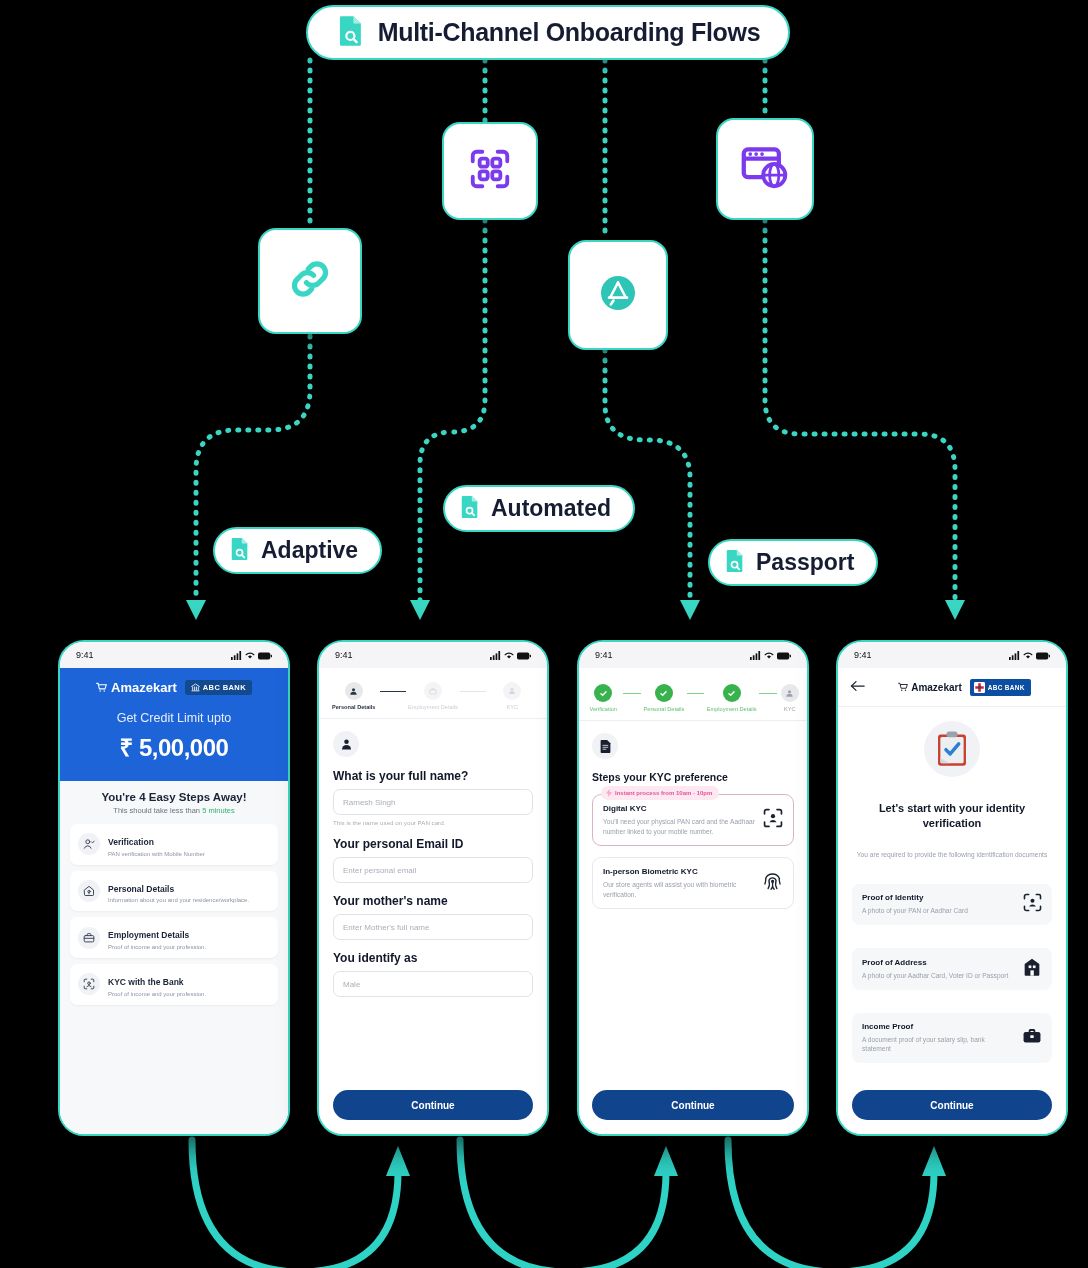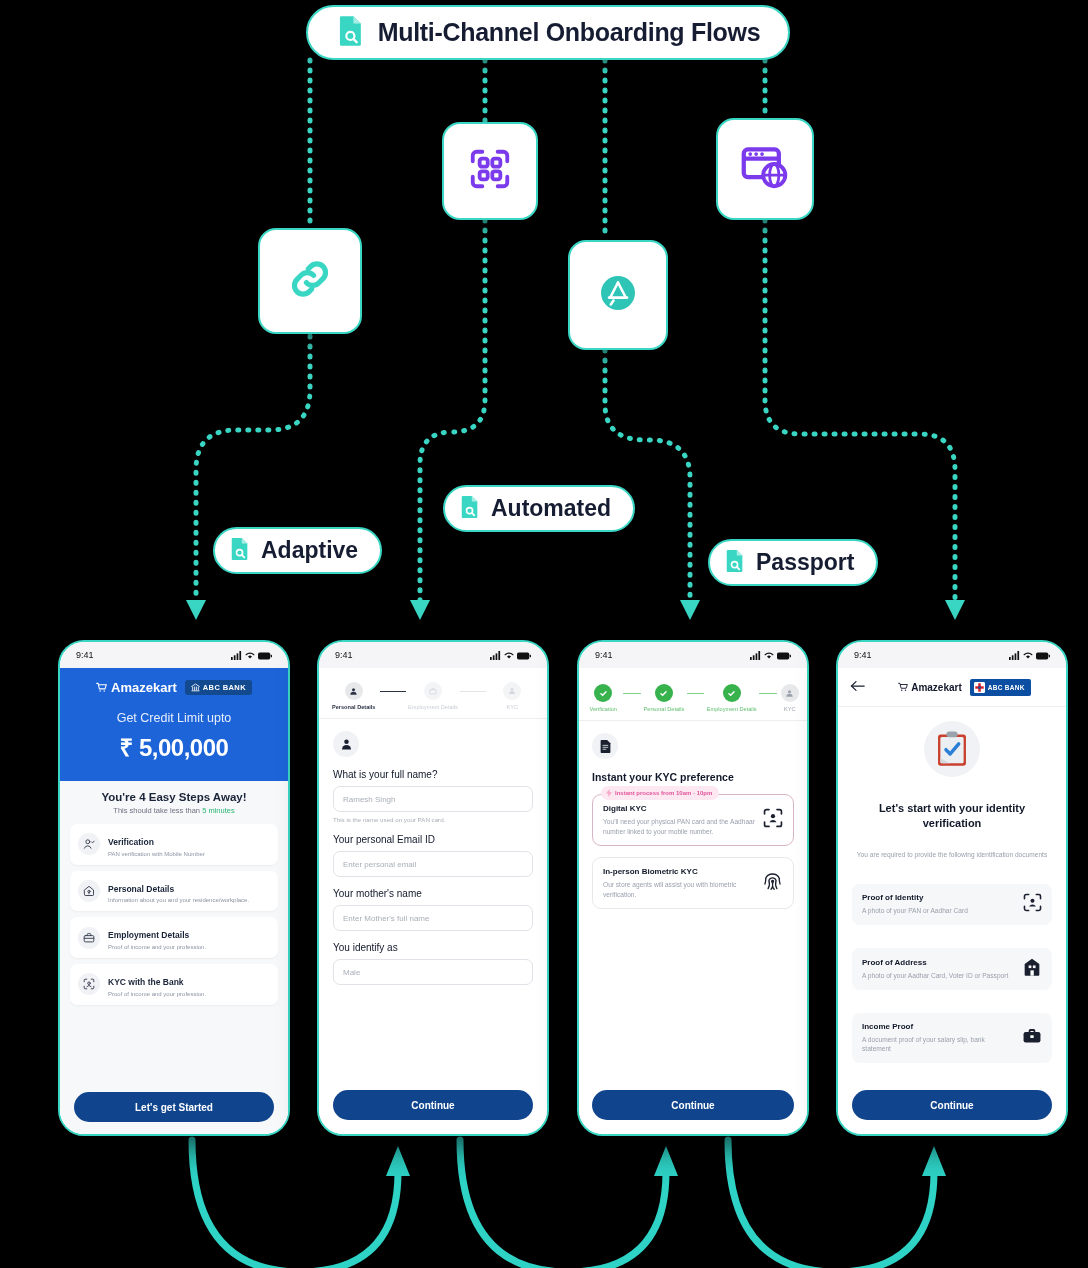--- a/index.html
+++ b/index.html
@@ -107,21 +107,21 @@
   .st-lb.on { color: #2b3347; font-weight: bold; }
   .st-lb.off { color: #c9cdd4; }
   .st-lb.grn { color: #5fbf6e; }
   .st-line { height: 1.5px; width: 28px; margin-top: 8.5px; }
   .st-line.dark { background: #2b3347; }
   .st-line.light { background: #e2e4e8; }
   .st-line.green { background: #7ed08b; }
 
   .form { padding: 12px 14px 0; flex: 1; display: flex; flex-direction: column; }
   .form-avatar { width: 26px; height: 26px; border-radius: 50%; background: #f1f2f5; display: flex; align-items: center; justify-content: center; margin-bottom: 12px; }
-  .f-label { font-size: 10px; font-weight: normal; color: #11182a; margin-bottom: 6px; }
+  .f-label { font-size: 12px; font-weight: bold; color: #11182a; margin-bottom: 6px; }
   .f-input { height: 26px; border: 1px solid #dfe2e7; border-radius: 7px; display: flex; align-items: center; padding: 0 9px; font-size: 8px; color: #a9aeb8; background: #fff; }
   .f-hint { font-size: 6.2px; color: #a9aeb8; margin-top: 4px; }
   .f-gap { height: 11px; }
   .form-cta { padding: 0 0 14px; margin-top: auto; }
 
   
   .p3-body { padding: 12px 13px 0; flex: 1; display: flex; flex-direction: column; }
   .p3-ic { width: 26px; height: 26px; border-radius: 50%; background: #f1f2f5; display: flex; align-items: center; justify-content: center; margin-bottom: 12px; }
   .p3-h { font-size: 10.5px; font-weight: bold; color: #11182a; margin-bottom: 11px; }
   .kyc-card { border: 1px solid #e6e8ec; border-radius: 9px; padding: 9px 10px; position: relative; margin-bottom: 11px; }
@@ -368,23 +368,20 @@
                 <path d="M11 1.6h2.2a1.2 1.2 0 0 1 1.2 1.2V5"></path>
                 <path d="M14.4 11v2.2a1.2 1.2 0 0 1-1.2 1.2H11"></path>
                 <path d="M5 14.4H2.8a1.2 1.2 0 0 1-1.2-1.2V11"></path>
                 <circle cx="8" cy="7" r="1.7"></circle>
                 <path d="M5.2 11.8a3.2 3.2 0 0 1 5.6 0"></path>
               </svg>
             </span>
           <span><span class="step-t">KYC with the Bank</span><div class="step-d">Proof of income and your profession.</div></span>
         </div>
 
-        <div class="p1-ctawrap" style="margin-top:auto;">
-          <button class="cta">Let's get Started</button>
-        </div>
       </div>
     </div>
   </div>
 
   <div class="phone phone2">
     <div class="statusbar">
       <span class="sb-time">9:41</span>
       <span class="sb-icons">
         <svg width="11" height="9" viewBox="0 0 11 9">
             <rect x="0" y="6" width="1.7" height="3" fill="#111"></rect>
@@ -525,21 +522,21 @@
         </div>
       </div>
 
       <div class="p3-body">
         <div class="p3-ic">
             <svg width="13" height="13" viewBox="0 0 14 16" fill="#1a2030">
               <path d="M2 0h7l4 4v11a1 1 0 0 1-1 1H2a1 1 0 0 1-1-1V1a1 1 0 0 1 1-1z"></path>
               <path d="M3.4 6.6h7M3.4 9h7M3.4 11.4h4.6" stroke="#fff" stroke-width=".9"></path>
             </svg>
           </div>
-        <div class="p3-h">Instant your KYC preference</div>
+        <div class="p3-h">Steps your KYC preference</div>
 
         <div class="kyc-card sel">
           <span class="kyc-badge">
             <svg width="6" height="8" viewBox="0 0 8 11" fill="#f6a8cb">
                 <path d="M4.6 0 0 6.2h3L3.2 11 8 4.6H4.8z"></path>
               </svg>
             <span>Instant process from 10am - 10pm</span>
           </span>
           <div class="kyc-row">
             <span>

